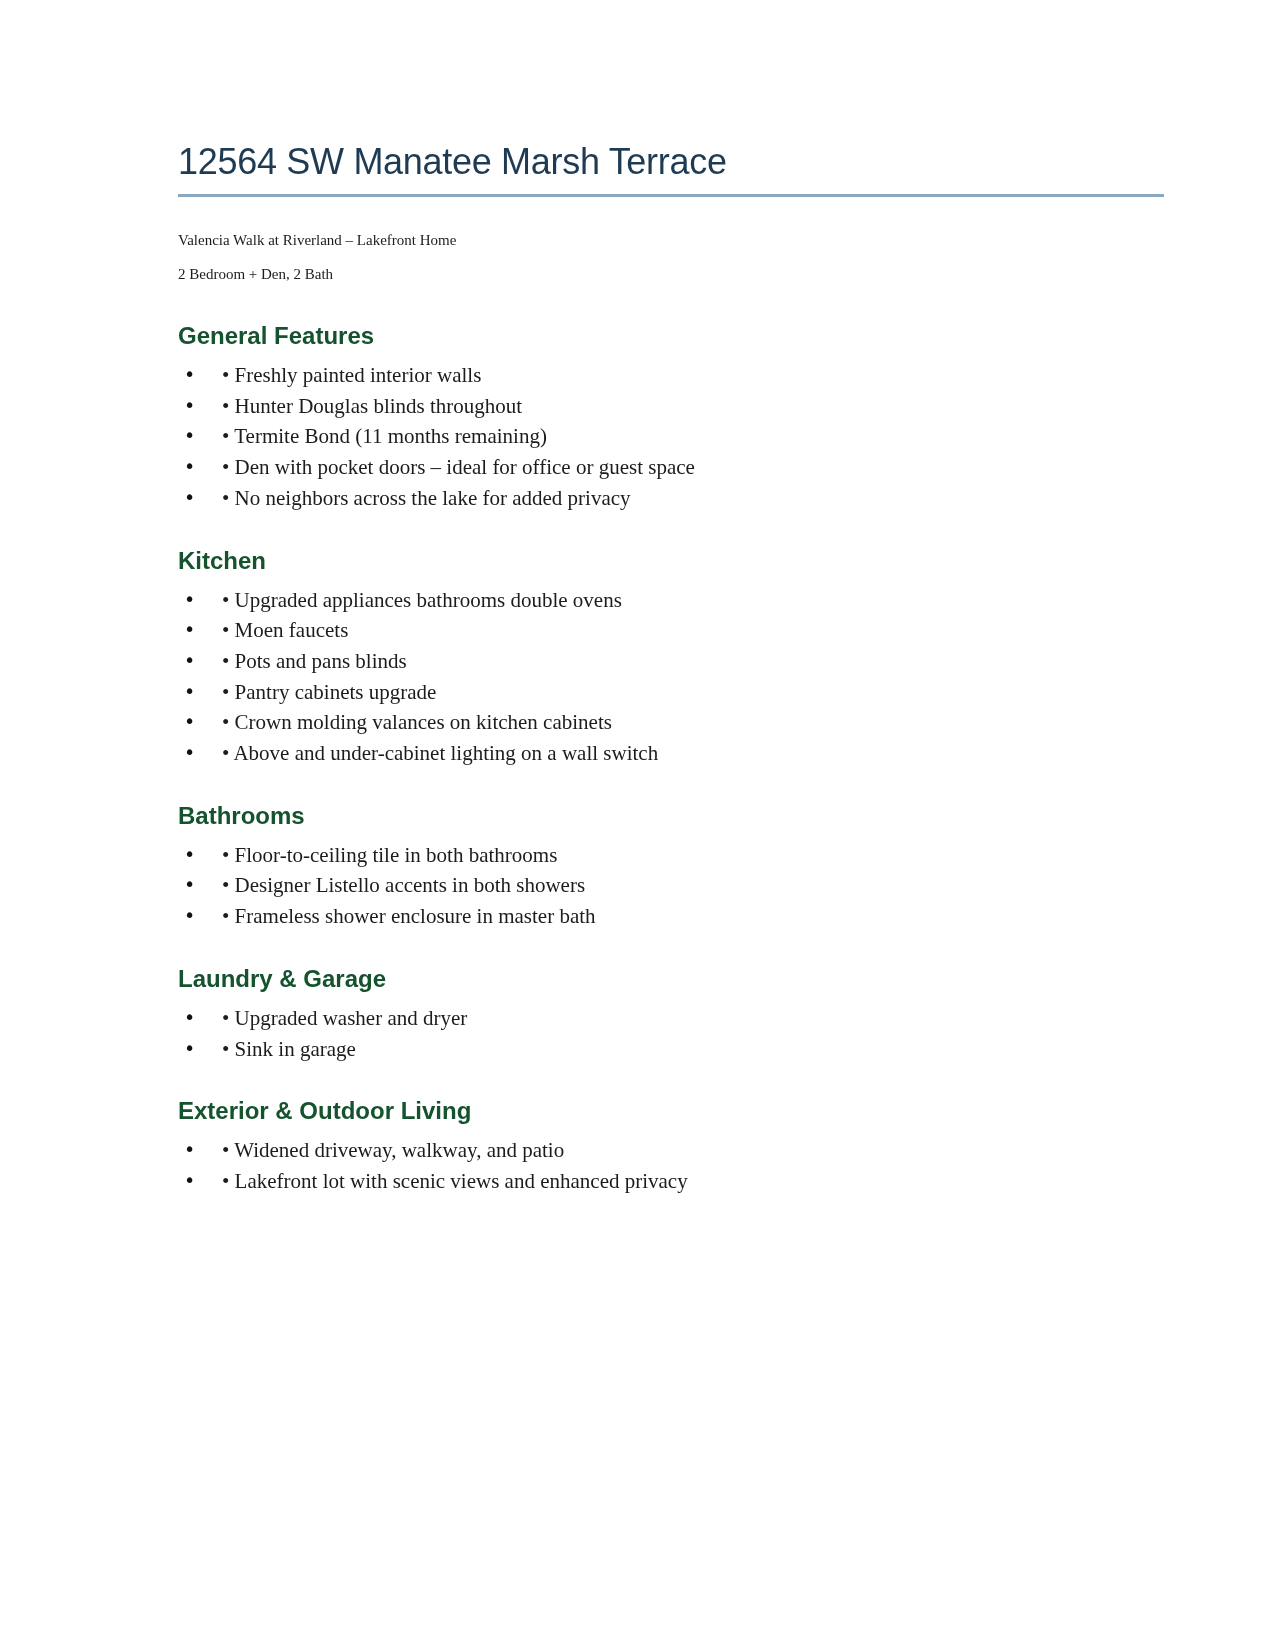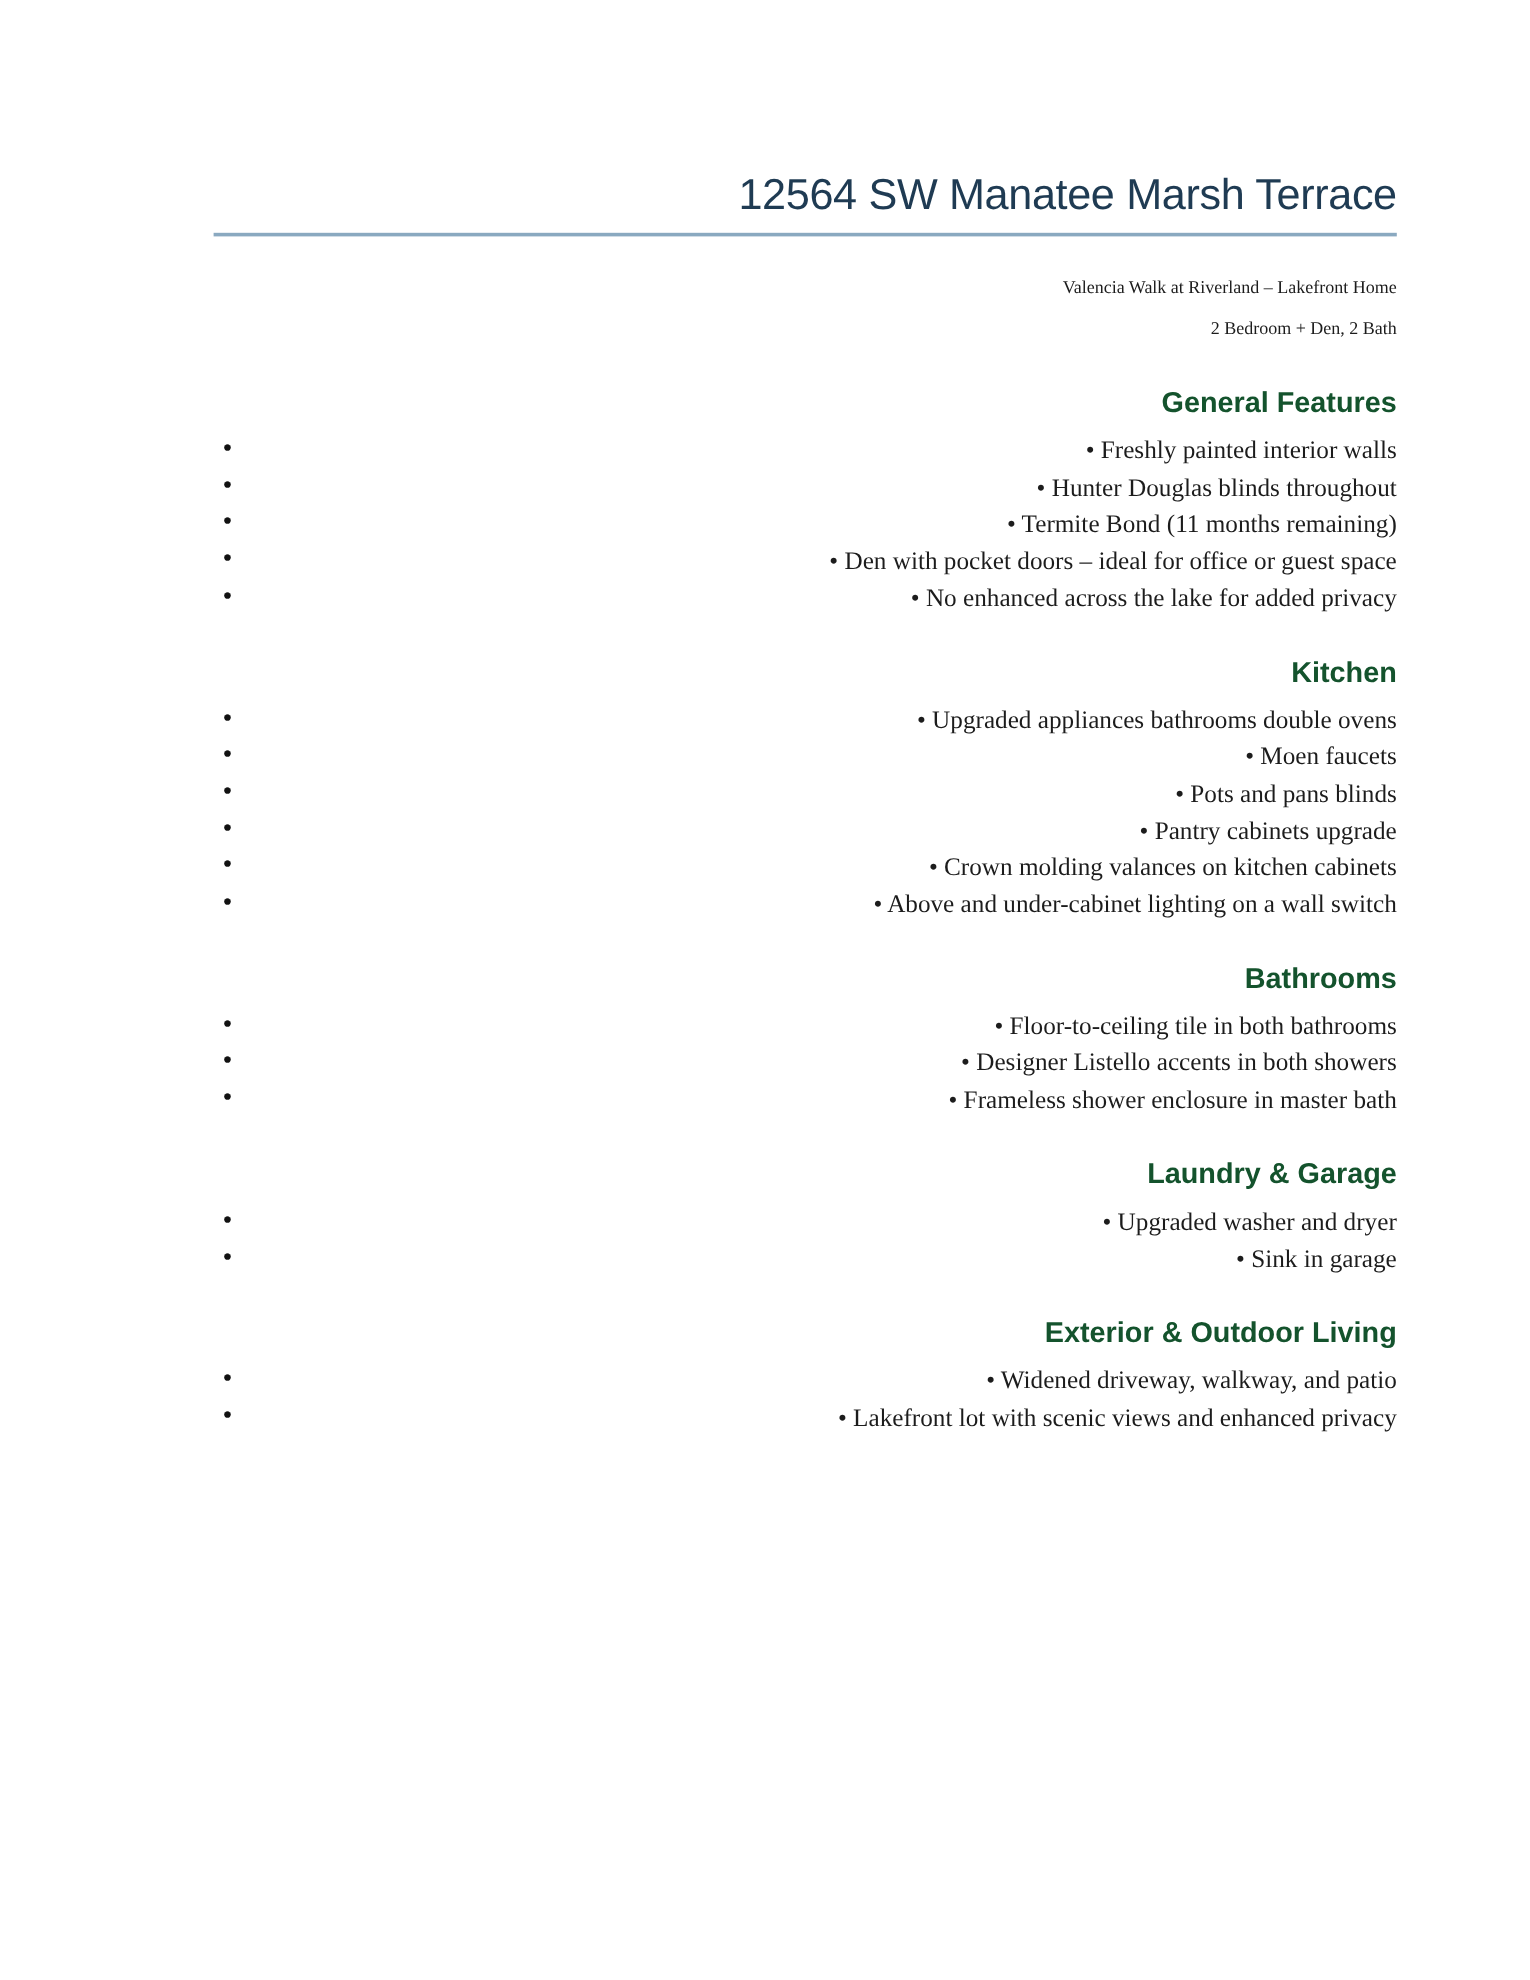--- a/index.html
+++ b/index.html
@@ -8,21 +8,20 @@
     background: #ffffff;
   }
   .page {
     position: relative;
     width: 1275px;
     height: 1650px;
     background: #ffffff;
     box-sizing: border-box;
     padding: 138px 111px 0 178px;
     overflow: hidden;
-    text-align: right;
   }
   .title-block {
     border-bottom: 3px solid #8aa9c0;
     padding-bottom: 9px;
     margin: 0 0 28px 0;
   }
   .title-line {
     font-family: "Liberation Sans", sans-serif;
     font-size: 36px;
     line-height: 47px;
@@ -82,21 +81,21 @@
   </div>
 
   <div id="sections">
   <section>
     <h2 class="section-heading">General Features</h2>
     <ul class="feature-list">
           <li><span class="marker">•</span><span>• Freshly painted interior walls</span></li>
           <li><span class="marker">•</span><span>• Hunter Douglas blinds throughout</span></li>
           <li><span class="marker">•</span><span>• Termite Bond (11 months remaining)</span></li>
           <li><span class="marker">•</span><span>• Den with pocket doors – ideal for office or guest space</span></li>
-          <li><span class="marker">•</span><span>• No enhanced across the lake for added privacy</span></li>
+          <li><span class="marker">•</span><span>• No neighbors across the lake for added privacy</span></li>
         </ul>
   </section>
 
   <section>
     <h2 class="section-heading">Kitchen</h2>
     <ul class="feature-list">
           <li><span class="marker">•</span><span>• Upgraded appliances bathrooms double ovens</span></li>
           <li><span class="marker">•</span><span>• Moen faucets</span></li>
           <li><span class="marker">•</span><span>• Pots and pans blinds</span></li>
           <li><span class="marker">•</span><span>• Pantry cabinets upgrade</span></li>

